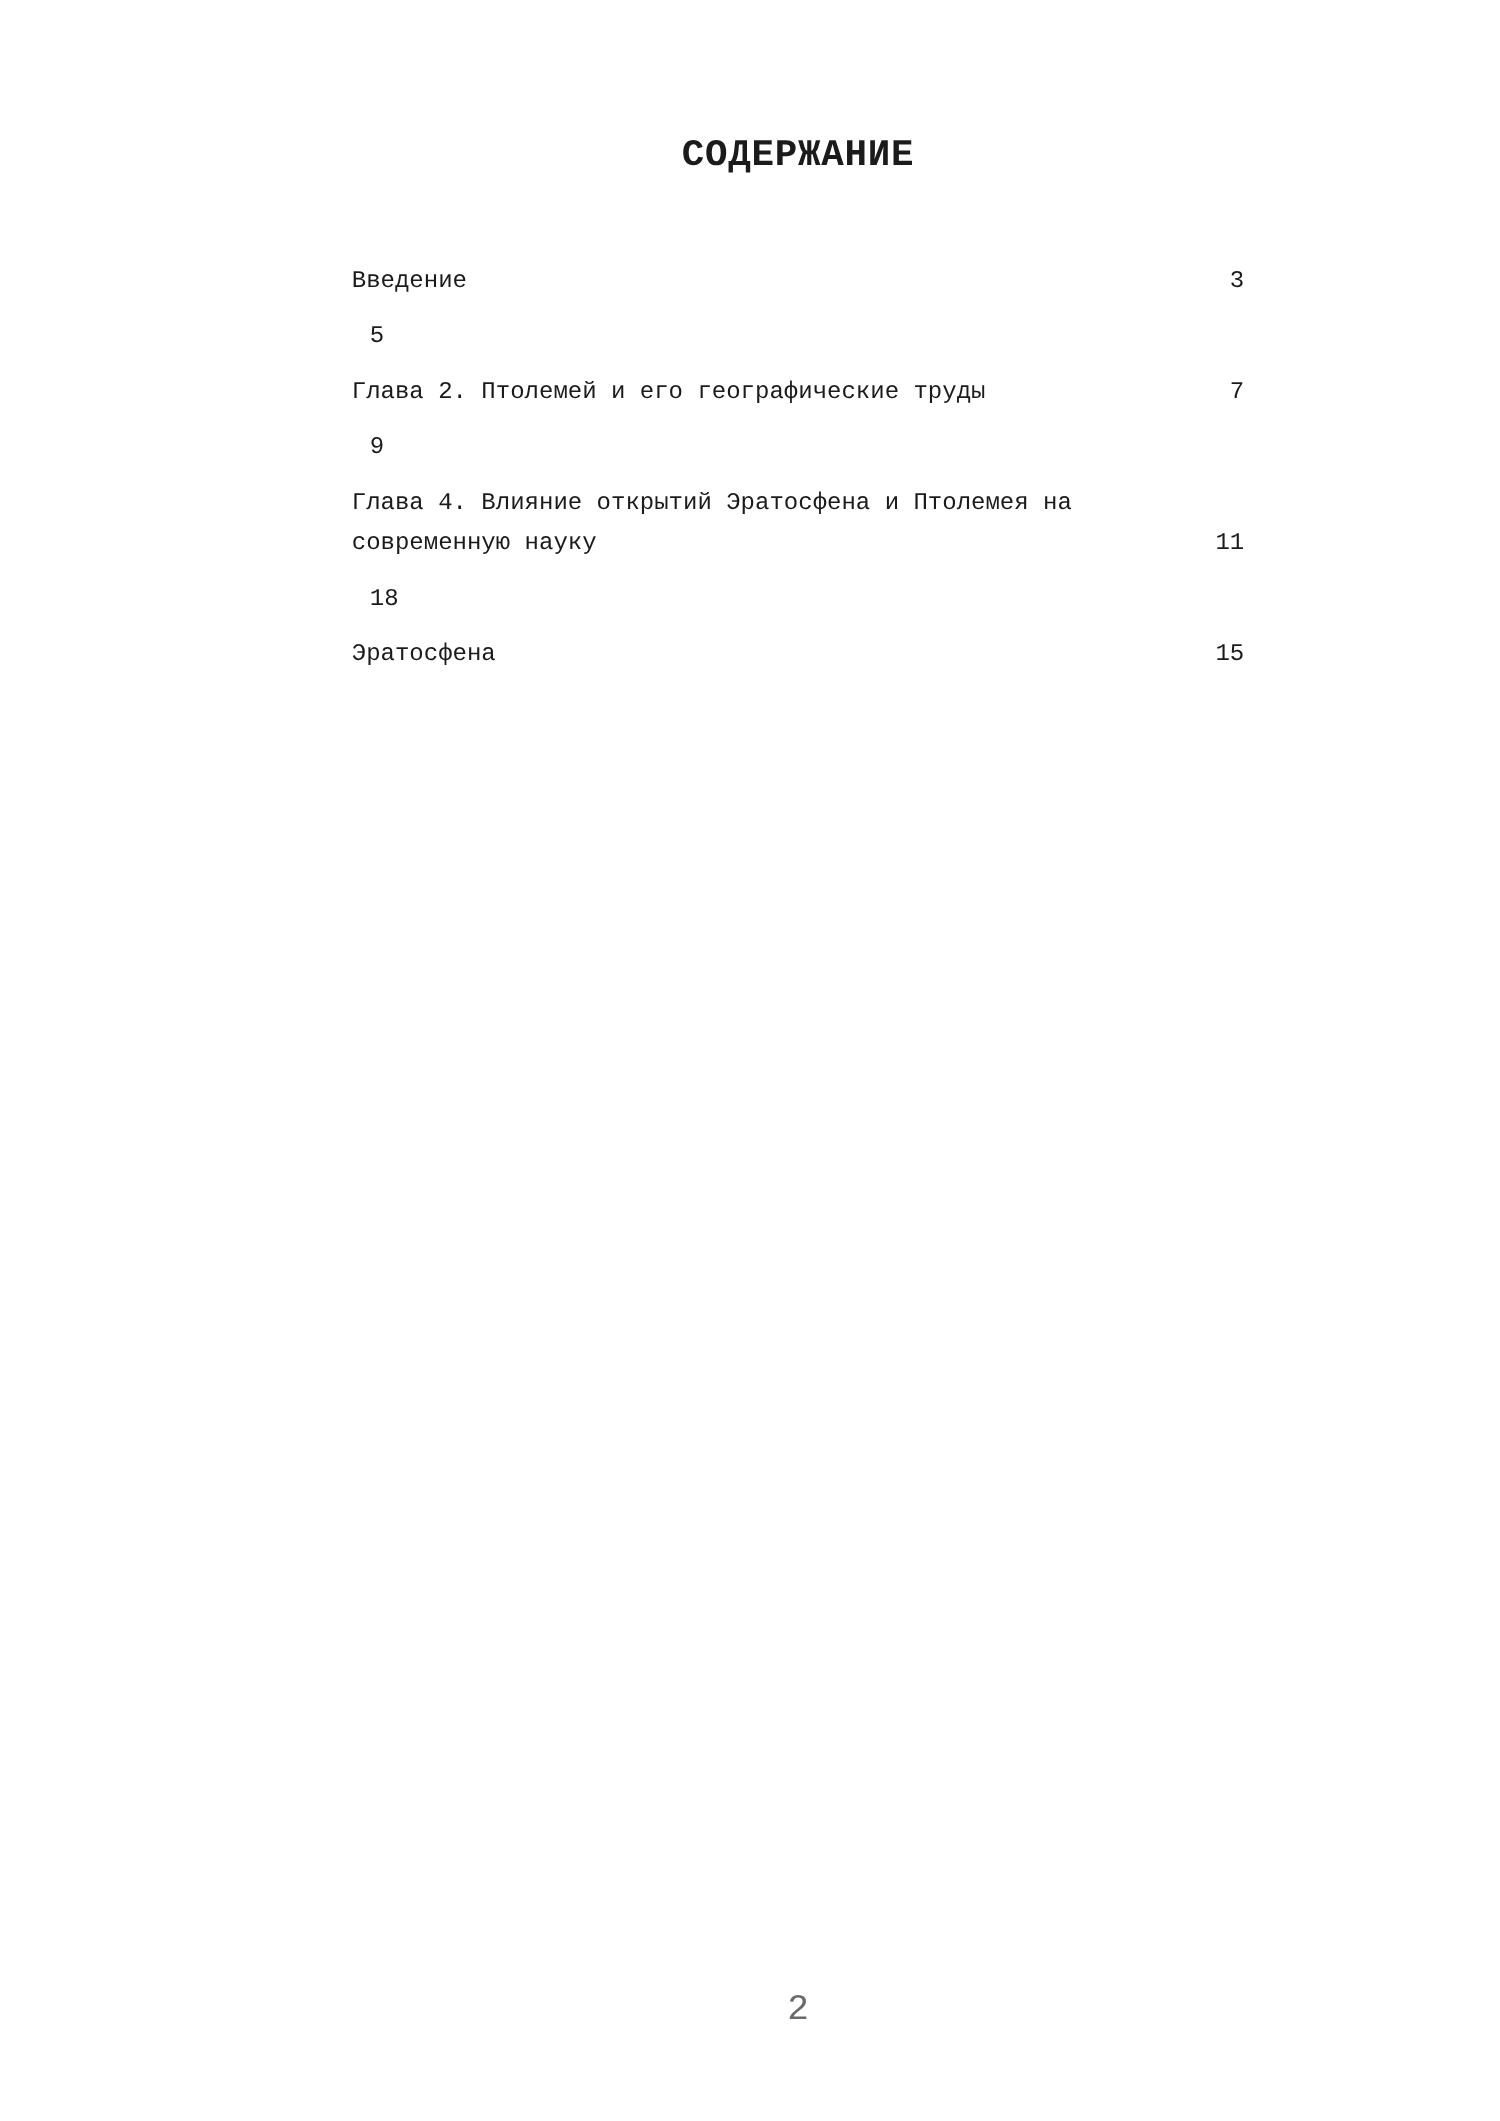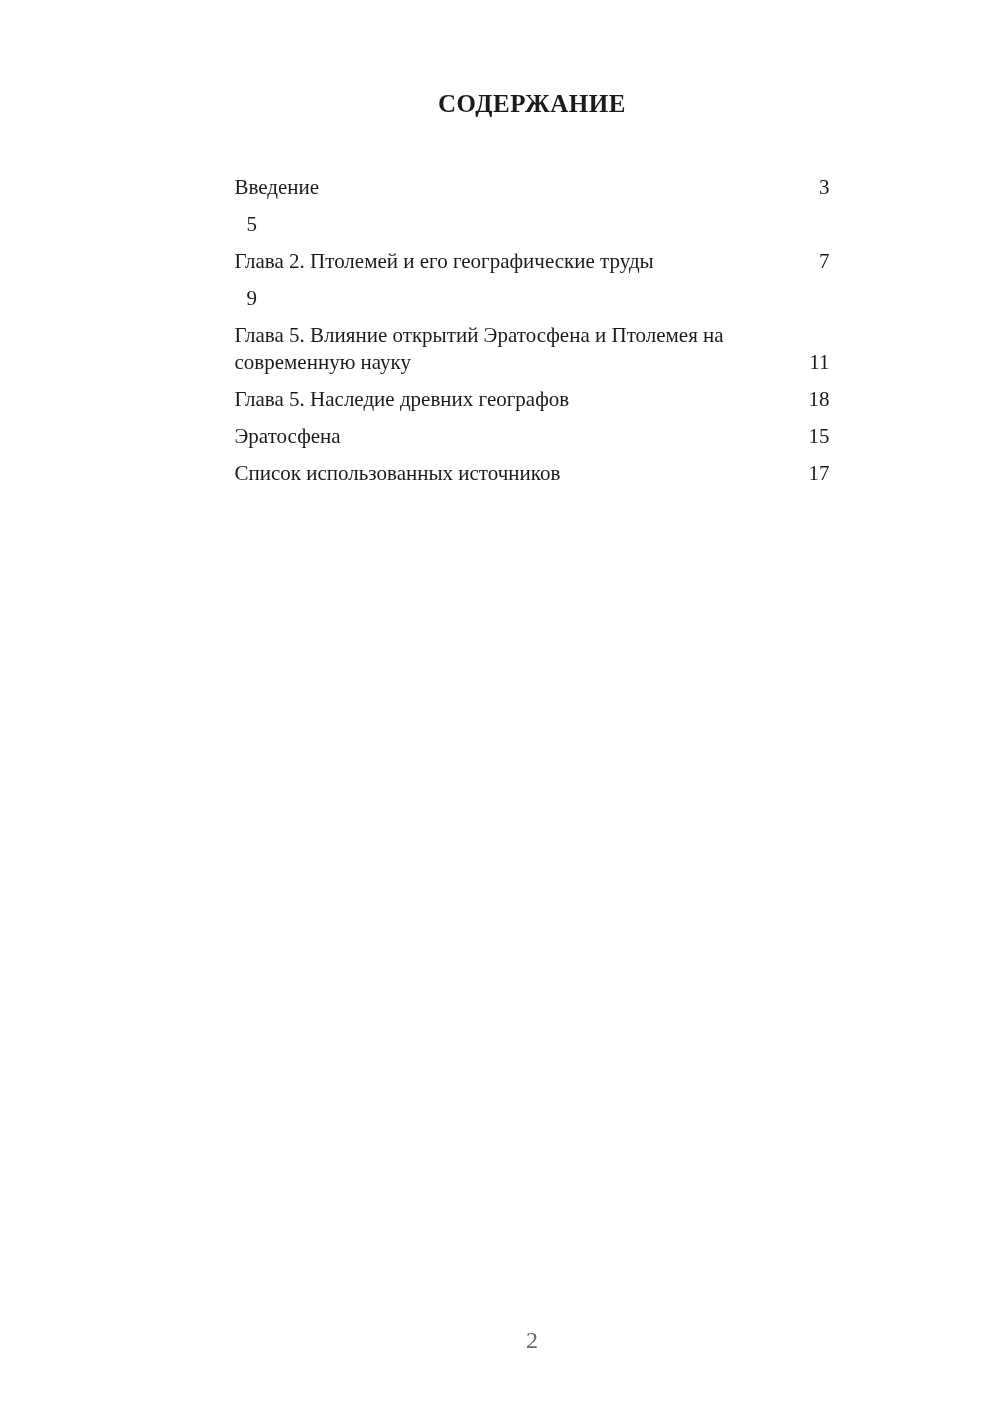--- a/index.html
+++ b/index.html
@@ -14,33 +14,33 @@
   }
   .page {
     position: relative;
     width: 823px;
     height: 1414px;
     margin: 0 auto;
     background: var(--background, #ffffff);
     box-sizing: border-box;
     padding: 90px 82px 0 146px;
     overflow: hidden;
-    font-family: Liberation Serif, serif;
+    font-family: Liberation Mono, monospace;
     color: var(--text, #1b1b1b);
   }
   .doc-title {
     margin: 0 0 56px 0;
     font-size: 25px;
     line-height: 28px;
     font-weight: bold;
     text-align: center;
     letter-spacing: 0.5px;
   }
   .toc {
-    font-size: 21px;
+    font-size: 16px;
     line-height: 27px;
   }
   .toc-row {
     display: flex;
     justify-content: space-between;
     align-items: flex-end;
     margin-bottom: 10px;
   }
   .toc-label {
     max-width: 620px;
@@ -83,36 +83,31 @@
     <div class="toc-row">
       <span class="toc-label">Глава 2. Птолемей и его географические труды</span>
       <span class="toc-page">7</span>
     </div>
 
     <div class="toc-row">
       <span class="toc-page">9</span>
     </div>
 
     <div class="toc-row">
-      <span class="toc-label">Глава 5. Влияние открытий Эратосфена и Птолемея на современную науку</span>
+      <span class="toc-label">Глава 4. Влияние открытий Эратосфена и Птолемея на современную науку</span>
       <span class="toc-page">11</span>
     </div>
 
     <div class="toc-row">
-      <span class="toc-label">Глава 5. Наследие древних географов</span>
       <span class="toc-page">18</span>
     </div>
 
     <div class="toc-row">
       <span class="toc-label">Эратосфена</span>
       <span class="toc-page">15</span>
     </div>
 
-    <div class="toc-row">
-      <span class="toc-label">Список использованных источников</span>
-      <span class="toc-page">17</span>
-    </div>
 
   </div>
 
   <div class="page-footer">2</div>
 
 </div>
 
 </body></html>

